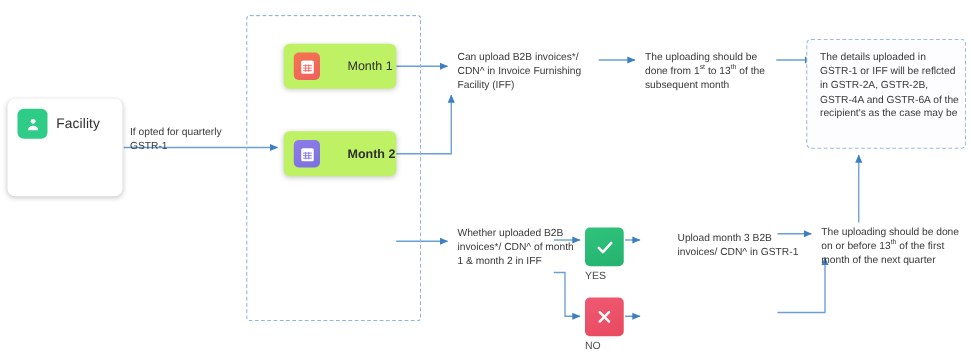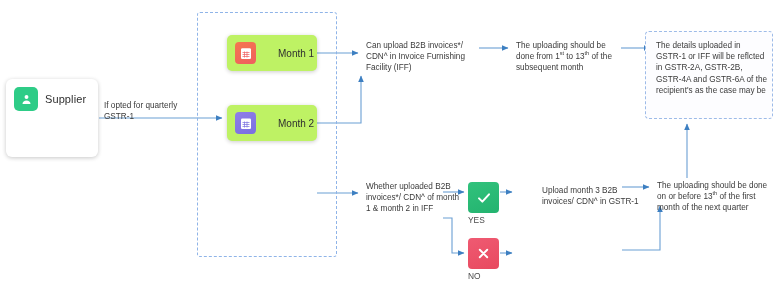--- a/index.html
+++ b/index.html
@@ -31,21 +31,21 @@
   
   .dashed-group{
     position:absolute;left:197px;top:12px;width:140px;height:245px;
     border:1px dashed #8fb4e8;border-radius:3px;box-sizing:border-box;
   }
   .month-card{
     position:absolute;left:227px;width:90px;height:36px;
     background:#bef264;border-radius:5px;box-shadow:0 1px 4px rgba(0,0,0,.20);
     display:flex;align-items:center;gap:22px;padding-left:8px;box-sizing:border-box;
   }
-  .m1{top:35px;} .m2{top:105px;} .m3{top:175px;}
+  .m1{top:35px;} .m2{top:105px;font-weight:bold;} .m3{top:175px;}
   .cal{width:21px;height:22px;border-radius:4px;flex:0 0 auto;position:relative;
        display:flex;align-items:center;justify-content:center;}
   .cal.c1{background:linear-gradient(155deg,#f4764f,#ef5f5f);}
   .cal.c2{background:linear-gradient(155deg,#8f7de8,#7a70e0);}
   .cal.c3{background:linear-gradient(155deg,#f2607f,#f4718f);}
   .month-label{font-size:10px;color:#2f2f2f;}
 
   
   .txt{position:absolute;font-size:8.2px;line-height:11.2px;color:#3a3a3a;}
 
@@ -109,21 +109,21 @@
   </svg>
 
   <div class="supplier-card">
     <div class="supplier-head">
       <span class="supplier-icon">
         <svg width="13" height="13" viewBox="0 0 24 24" fill="#ffffff" aria-hidden="true">
           <circle cx="12" cy="7.5" r="3.6"></circle>
           <path d="M4.6 20.5c0-4.2 3.3-6.6 7.4-6.6s7.4 2.4 7.4 6.6z"></path>
         </svg>
       </span>
-      <span class="supplier-title">Supplier</span>
+      <span class="supplier-title">Facility</span>
     </div>
   </div>
 
   <div class="txt" style="left:104px;top:100px;width:80px;">If opted for quarterly GSTR-1</div>
 
   <div class="dashed-group"></div>
 
   <div class="month-card m1">
     <span class="cal c1">
       <svg width="12" height="13" viewBox="0 0 24 26" aria-hidden="true">

